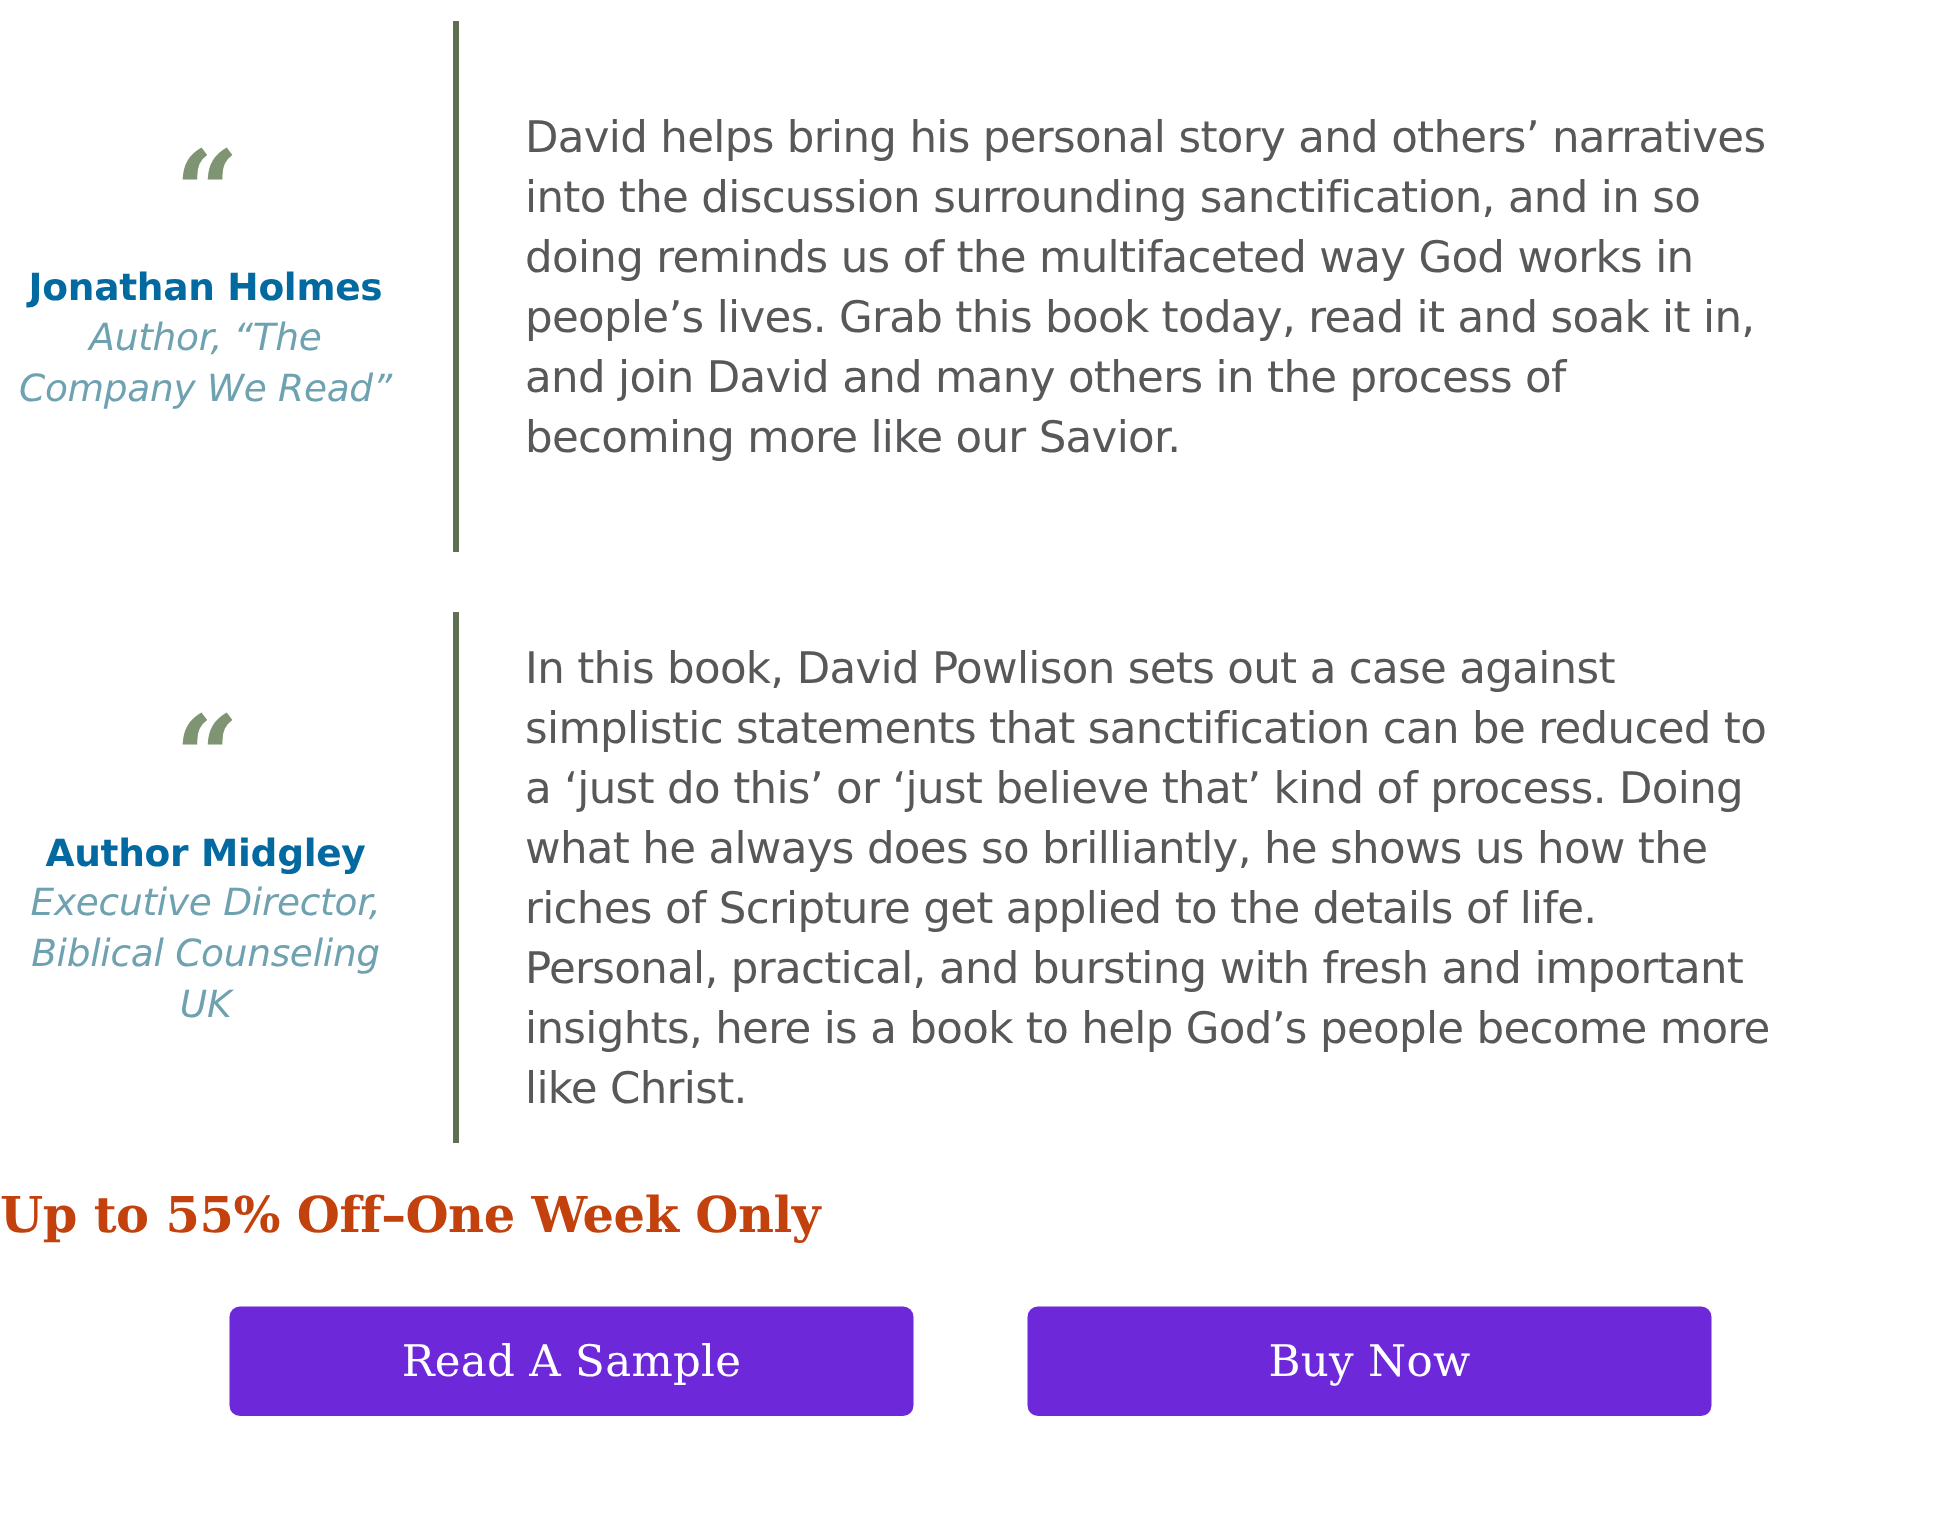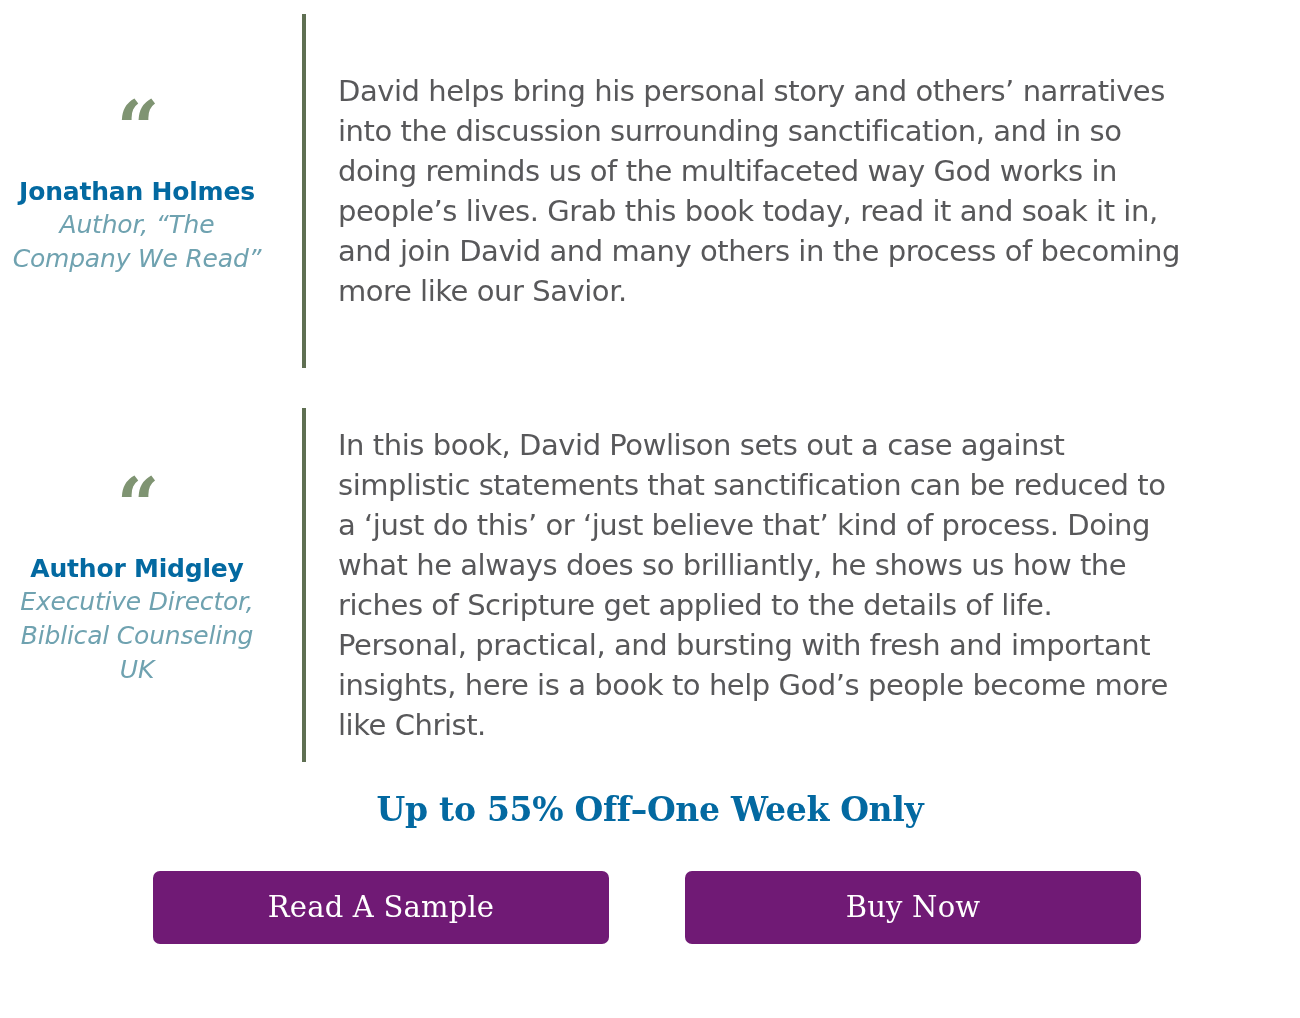--- a/index.html
+++ b/index.html
@@ -83,58 +83,58 @@
   .quote-body {
     flex: 1 1 auto;
     padding-left: 32px;
     font-family: "DejaVu Sans", sans-serif;
     font-size: 29px;
     line-height: 1.38;
     color: #58585a;
     letter-spacing: -0.45px;
     display: flex;
     align-items: center;
+    margin-left: 12px;
   }
 
   #testimonial-1 .attribution { min-height: 354px; }
   #testimonial-1 .divider     { height: 354px; }
   #testimonial-2 .attribution { min-height: 354px; }
   #testimonial-2 .divider     { height: 354px; }
 
   
   .promo-headline {
     position: absolute;
     left: 0;
     top: 790px;
     width: 1300px;
-    text-align: center;
     font-family: "DejaVu Serif", serif;
     font-weight: 700;
     font-size: 33px;
     line-height: 1.2;
-    color: #0369a1;
+    color: #c2410c;
     letter-spacing: -0.3px;
   }
 
   
   .cta-row {
     position: absolute;
     left: 153px;
     top: 871px;
     width: 988px;
     display: flex;
     justify-content: space-between;
   }
 
   .cta-button {
     width: 456px;
     height: 73px;
     border: none;
     border-radius: 7px;
-    background: #701a75;
+    background: #6d28d9;
     color: #ffffff;
     font-family: "DejaVu Serif", serif;
     font-weight: 400;
     font-size: 29px;
     line-height: 73px;
     text-align: center;
     padding: 0;
     cursor: pointer;
     display: block;
     text-decoration: none;

